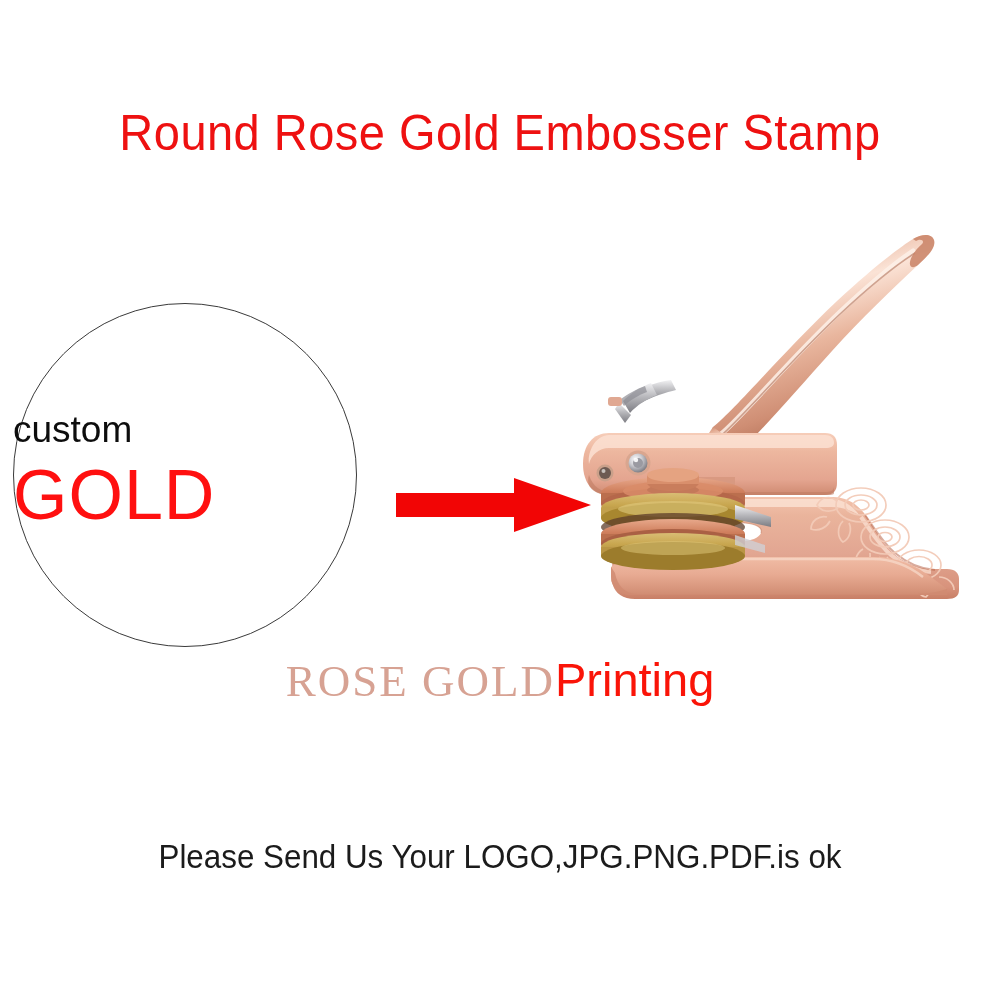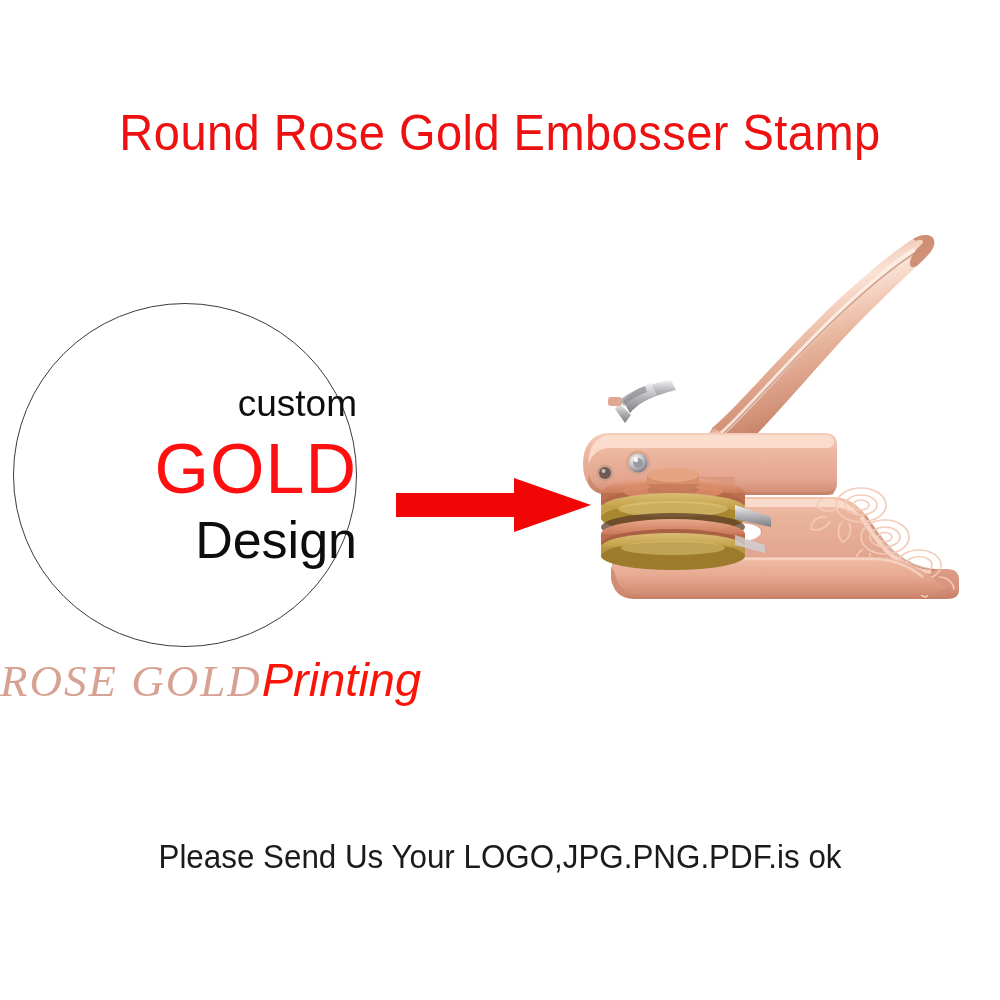--- a/index.html
+++ b/index.html
@@ -45,21 +45,21 @@
     box-sizing: border-box;
   }
   #logo-stack {
     position: absolute;
     left: 13px;
     top: 303px;
     width: 344px;
     height: 344px;
     display: flex;
     flex-direction: column;
-    align-items: flex-end;
+    align-items: flex-start;
     justify-content: center;
     box-sizing: border-box;
   }
   .logo-line { line-height: 1; white-space: nowrap; }
   #logo-custom {
     font-size: 37px;
     color: #0d0d0d;
     margin-bottom: 12px;
     letter-spacing: 0px;
   }
@@ -98,24 +98,23 @@
     width: 420px;
     height: 405px;
   }
 
   
   #rosegold-line {
     position: absolute;
     left: 0;
     top: 656px;
     width: 1000px;
-    text-align: left;
+    text-align: center;
     white-space: nowrap;
     line-height: 1;
-    font-style: italic;
   }
   #rosegold-word {
     font-family: "Liberation Serif", serif;
     font-size: 45px;
     color: #d7a293;
     letter-spacing: 2px;
   }
   #printing-word {
     font-family: "Liberation Sans", sans-serif;
     font-size: 47px;
@@ -143,21 +142,20 @@
 
 <div id="page">
 
   <div id="title">Round Rose Gold Embosser Stamp</div>
 
   <div id="logo-circle"></div>
 
   <div id="logo-stack">
     <div class="logo-line" id="logo-custom">custom</div>
     <div class="logo-line" id="logo-logo">GOLD</div>
-    <div class="logo-line" id="logo-design">Design</div>
   </div>
 
   <svg id="arrow" viewBox="0 0 195 54">
     <polygon points="0,15 118,15 118,0 195,27 118,54 118,39 0,39" fill="#f20505"></polygon>
   </svg>
 
   <svg id="embosser" viewBox="0 0 420 405">
     <defs>
       <linearGradient id="bodyGrad" x1="0" y1="0" x2="0" y2="1">
         <stop offset="0%" stop-color="#f3c3ad"></stop>

